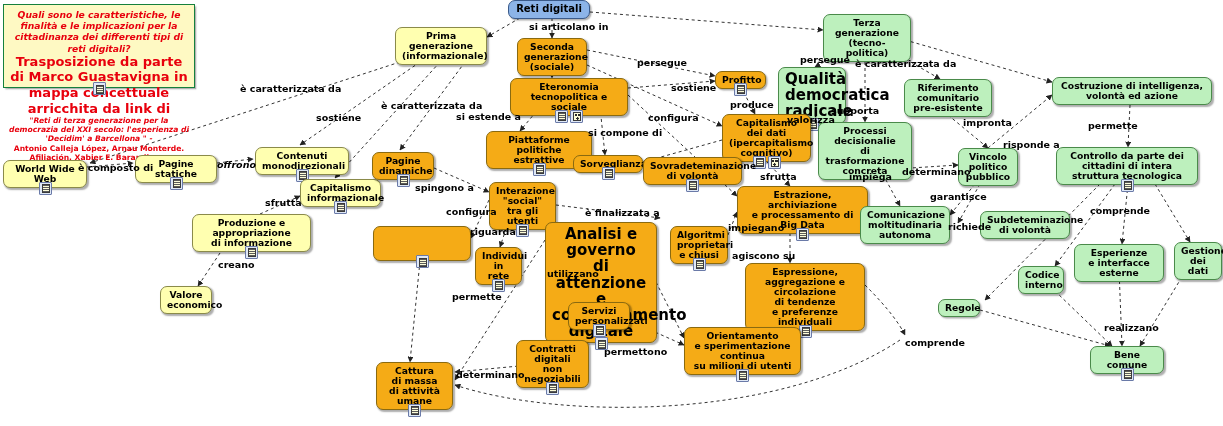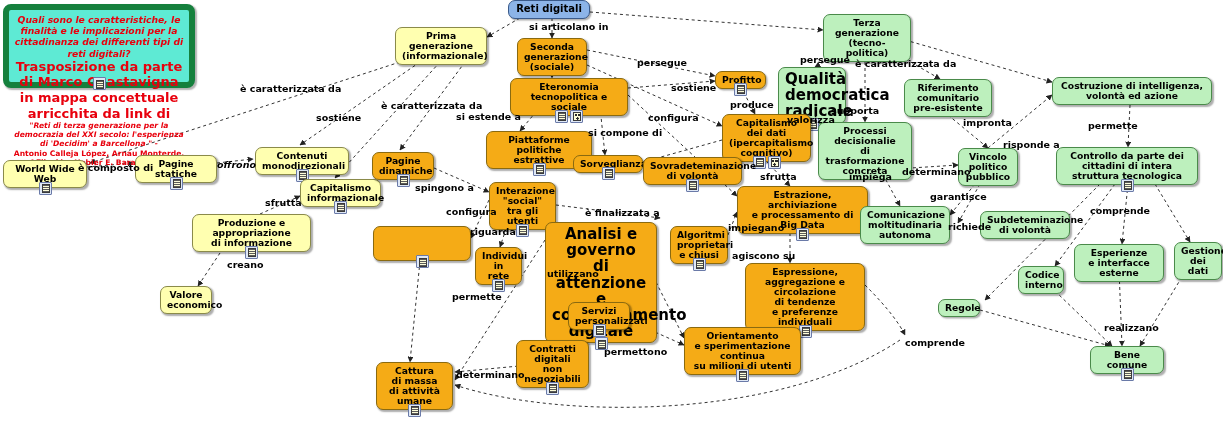--- a/index.html
+++ b/index.html
@@ -34,21 +34,21 @@
   .ico.grp::after{content:"";position:absolute;left:2.5px;top:2.5px;width:7px;height:7px;
        background:
         radial-gradient(circle at 2px 2px,#2a2a2a 1.2px,transparent 1.3px),
         radial-gradient(circle at 5.5px 2px,#2a2a2a 1.2px,transparent 1.3px),
         radial-gradient(circle at 3.7px 5.5px,#2a2a2a 1.2px,transparent 1.3px);}
 
   .elabel{position:absolute;font-size:9.5px;font-weight:bold;color:#000;
           white-space:nowrap;background:transparent;line-height:1;}
 
   .titlebox{position:absolute;left:3px;top:4px;width:192px;height:84px;
-            background:#5eead4;border:6px solid #15803d;border-radius:8px;
+            background:#fef9c3;border:1px solid #15803d;border-radius:0;
             box-shadow:1.5px 1.5px 1.5px rgba(0,0,0,.3);
             color:#e8000d;text-align:center;box-sizing:border-box;
             padding:4px 4px 0 4px;}
   .titlebox .l1{font-size:9.2px;font-weight:bold;font-style:italic;line-height:1.22;}
   .titlebox .l2{font-size:13px;font-weight:bold;line-height:1.2;}
   .titlebox .l3{font-size:7.6px;font-weight:bold;font-style:italic;line-height:1.2;}
   .titlebox .l4{font-size:7.6px;font-weight:bold;line-height:1.2;}
   .titlebox .icons{bottom:-8px;}
 </style>
 </head>
@@ -440,20 +440,20 @@
       <div class="elabel" style="left: 415px; top: 183px;">spingono a</div>
       <div class="elabel" style="left: 1090px; top: 206px;">comprende</div>
       <div class="elabel" style="left: 930px; top: 192px;">garantisce</div>
       <div class="elabel" style="left: 585px; top: 208px;">è finalizzata a</div>
       <div class="elabel" style="left: 446px; top: 207px;">configura</div>
       <div class="elabel" style="left: 948px; top: 222px;">richiede</div>
       <div class="elabel" style="left: 470px; top: 227px;">riguarda</div>
       <div class="elabel" style="left: 728px; top: 223px;">impiegano</div>
       <div class="elabel" style="left: 732px; top: 251px;">agiscono su</div>
       <div class="elabel" style="left: 547px; top: 269px;">utilizzano</div>
-      <div class="elabel" style="left: 227px; top: 260px;">creano</div>
+      <div class="elabel" style="left: 218px; top: 260px;">creano</div>
       <div class="elabel" style="left: 452px; top: 292px;">permette</div>
       <div class="elabel" style="left: 1104px; top: 323px;">realizzano</div>
       <div class="elabel" style="left: 905px; top: 338px;">comprende</div>
       <div class="elabel" style="left: 604px; top: 347px;">permettono</div>
       <div class="elabel" style="left: 456px; top: 370px;">determinano</div>
     </div>
 </div>
 
 </body></html>

